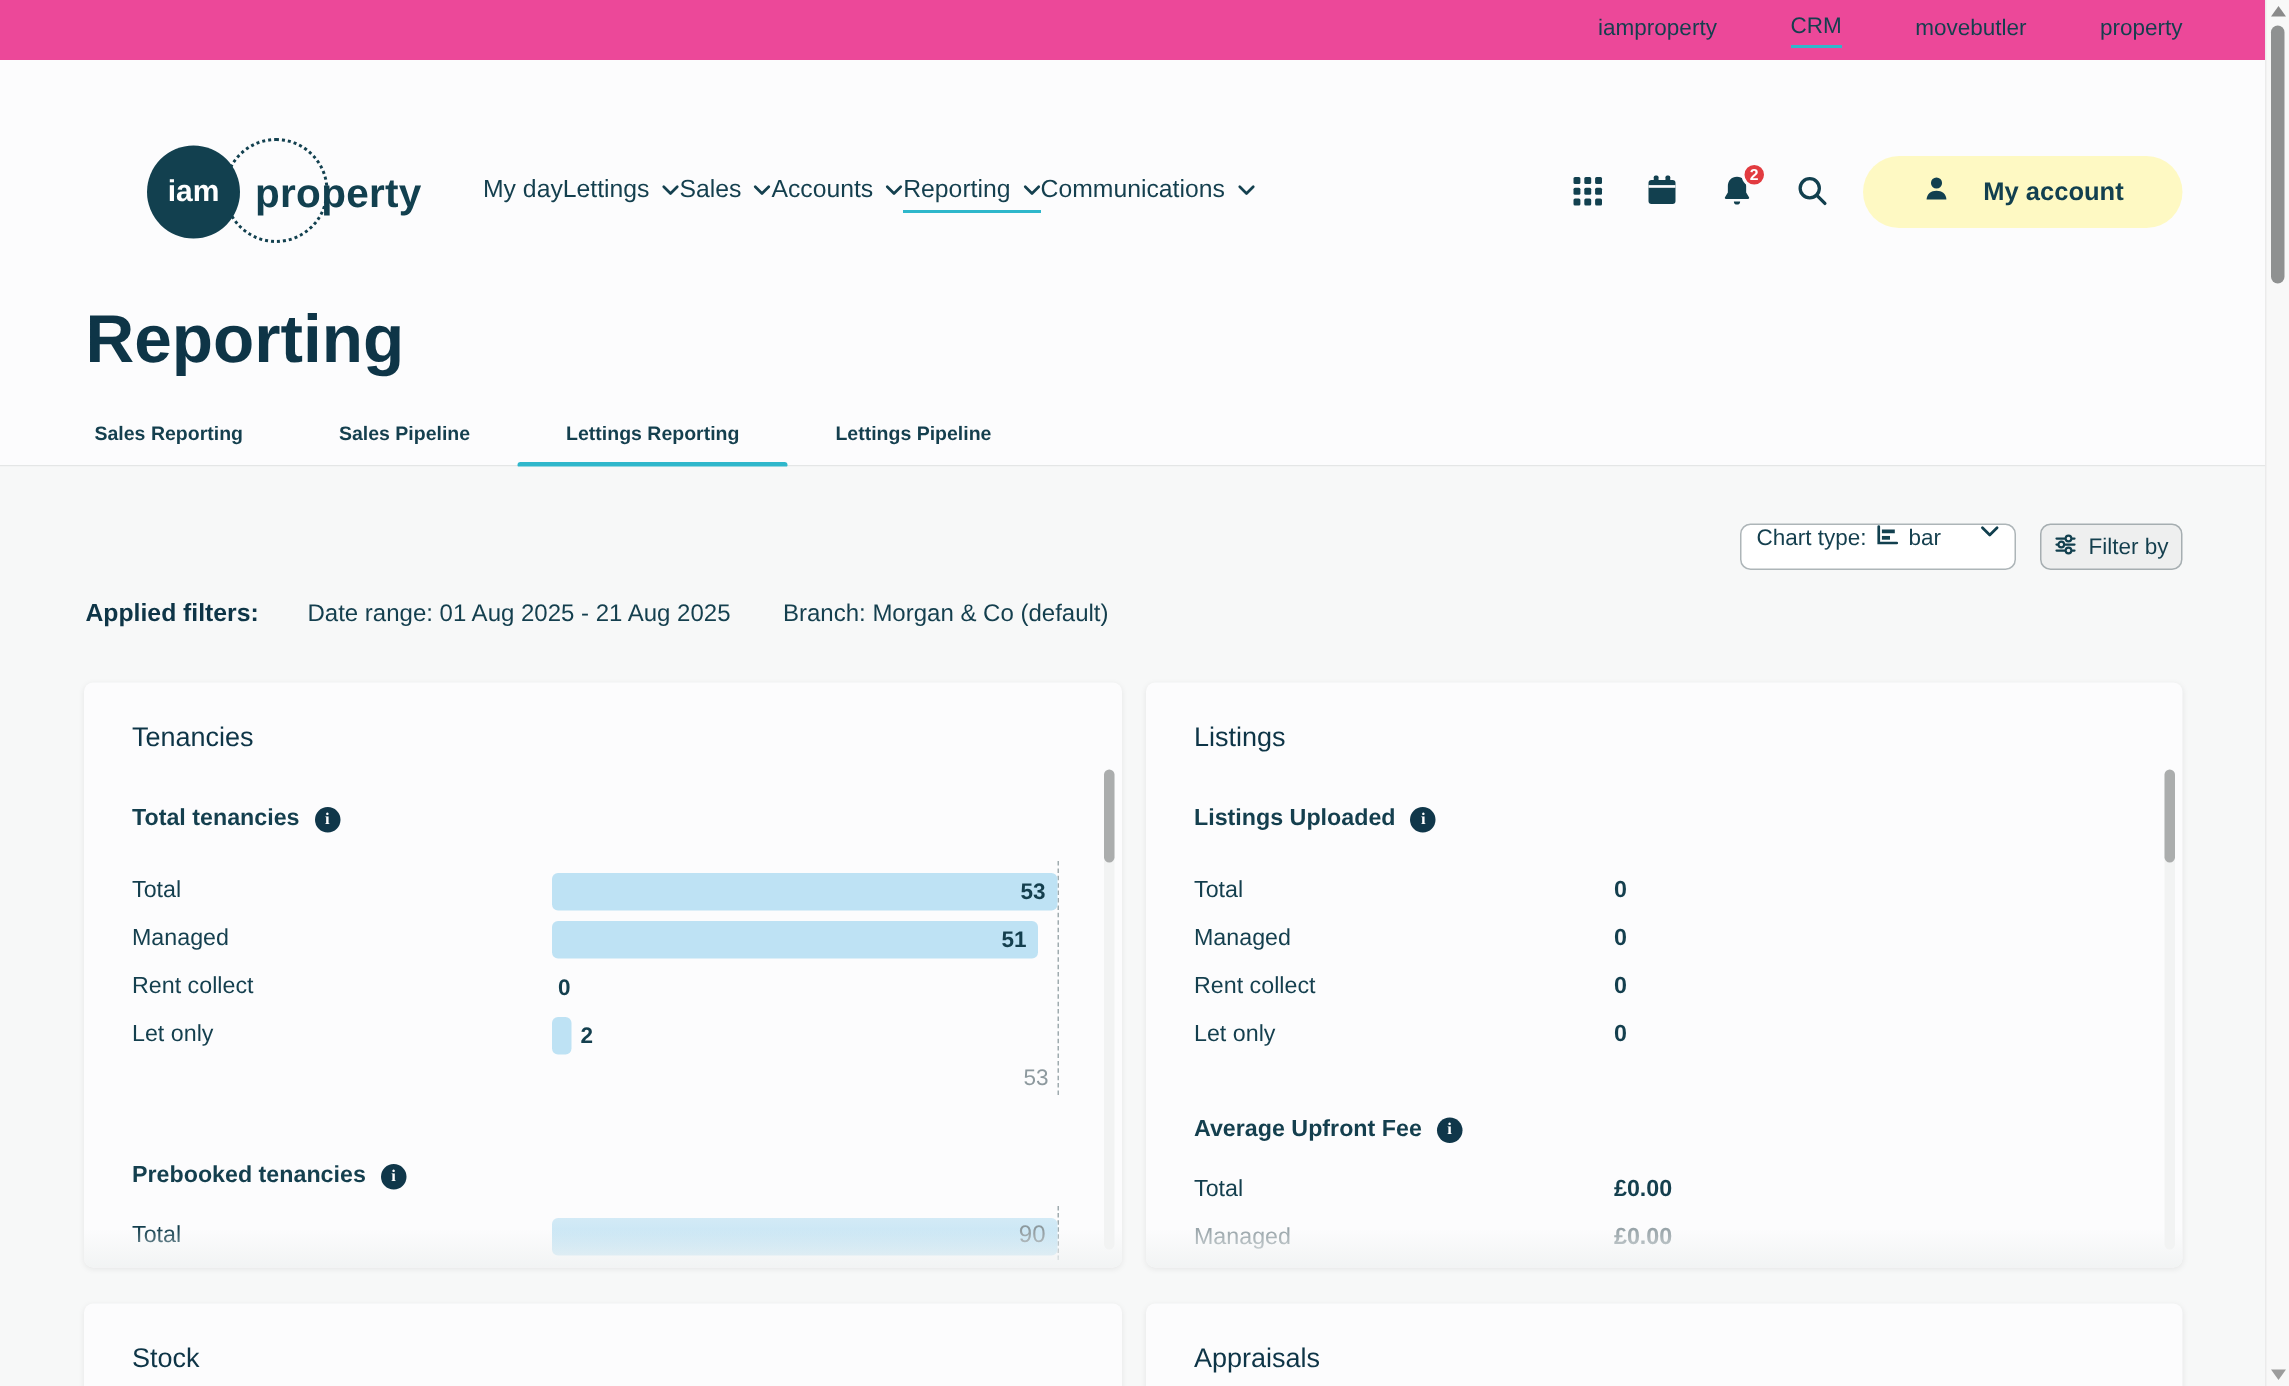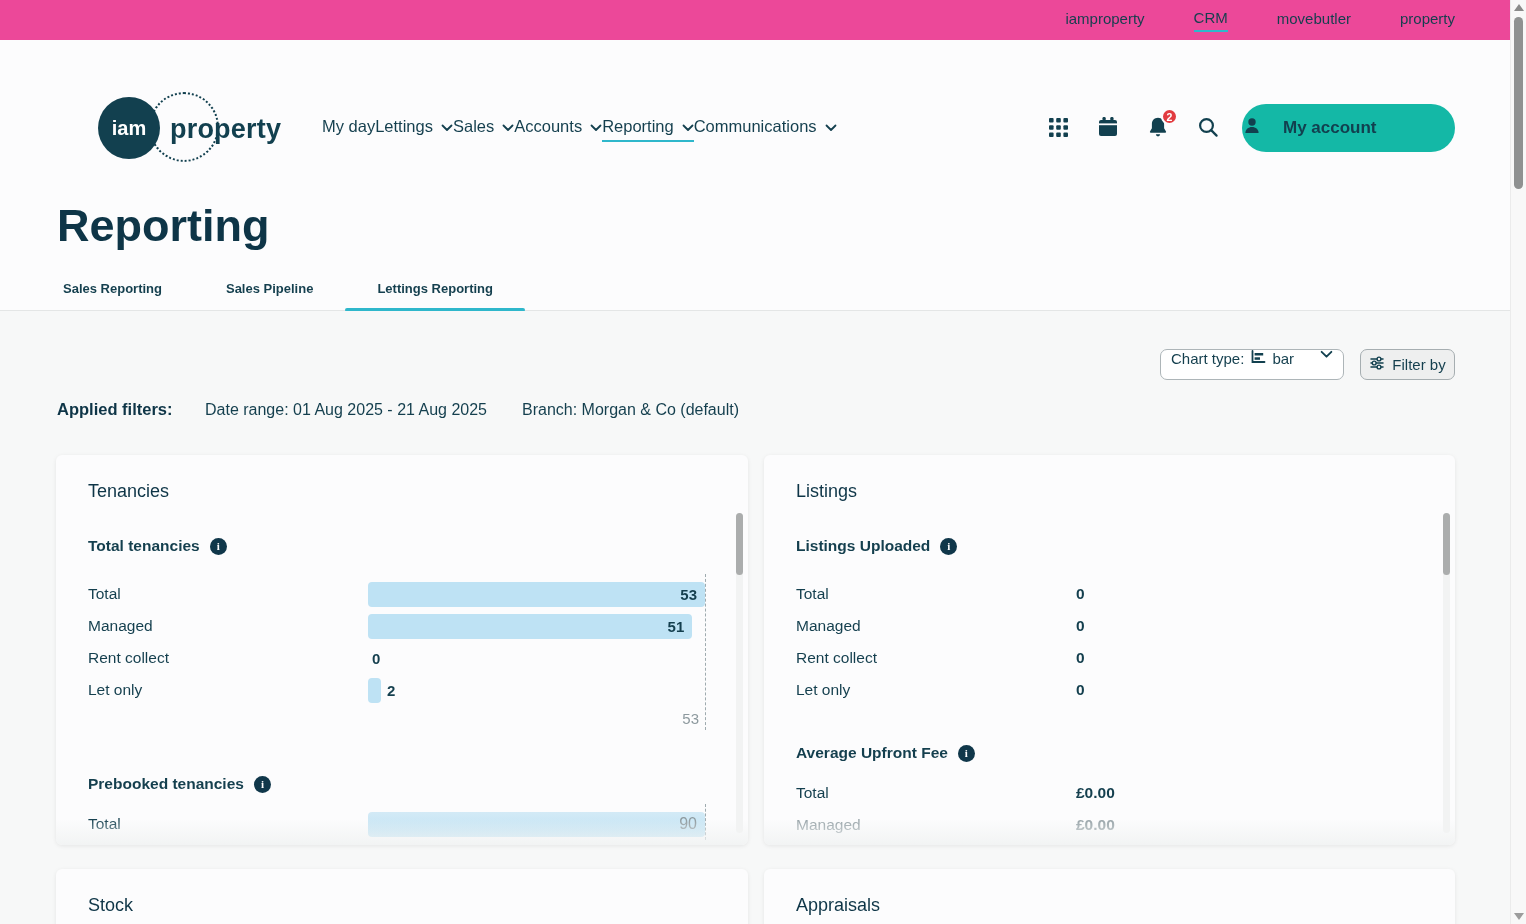--- a/index.html
+++ b/index.html
@@ -17,22 +17,22 @@
     display:flex; align-items:center; justify-content:center; color:#fff; font-size:20px; font-weight:700; }
   .logo .word { position:absolute; left:72px; top:17px; font-size:27px; font-weight:700; color:#12404F; letter-spacing:.2px; }
   
   .mainnav { position:absolute; left:322px; top:75px; height:28px; display:flex; align-items:center; }
   .nav-item { display:flex; align-items:center; gap:8px; font-size:16.5px; color:#143F4E; cursor:pointer; padding-bottom:6px; }
   .nav-item.active { border-bottom:2px solid #2FB7CB; padding-bottom:4px; }
   .icon-row { position:absolute; left:1046px; top:75px; display:flex; align-items:center; gap:26px; }
   .icon-btn { position:relative; width:24px; height:24px; display:flex; align-items:center; justify-content:center; cursor:pointer; }
   .badge { position:absolute; top:-7px; right:-8px; min-width:17px; height:17px; border-radius:9px; background:#E23B40;
     color:#fff; font-size:10.5px; font-weight:700; display:flex; align-items:center; justify-content:center; border:2px solid #FCFCFD; }
-  .account-btn { position:absolute; left:1242px; top:64px; width:213px; height:48px; border-radius:24px; background:#14b8a6;
-    border:none; display:flex; align-items:center; gap:21px; font-size:17px; font-weight:600;
+  .account-btn { position:absolute; left:1242px; top:64px; width:213px; height:48px; border-radius:24px; background:#fef9c3;
+    border:none; display:flex; align-items:center; justify-content:center; gap:21px; font-size:17px; font-weight:600;
     color:#12404F; cursor:pointer; font-family:"Liberation Sans", sans-serif; }
   .page-title { position:absolute; left:57px; top:160px; font-size:45px; font-weight:700; color:#0E3547; }
   
   .tabbar { position:absolute; left:0; top:229px; width:1510px; height:42px; border-bottom:1px solid #E4E6E6;
     display:flex; align-items:flex-end; padding-left:31px; }
   .tab { padding:0 32px 14px; font-size:13px; font-weight:600; color:#143F4E; cursor:pointer; position:relative; white-space:nowrap; }
   .tab.active { font-weight:700; }
   .tab.active::after { content:""; position:absolute; left:0; right:0; bottom:-2px; height:4px; background:#2FB7CB; border-radius:2px; }
   
   .content { position:absolute; left:0; top:311px; width:1510px; height:613px; background:#F7F8F8; }
@@ -194,20 +194,21 @@
     </span>
     <span>My account</span>
   </button>
 
   <h1 class="page-title">Reporting</h1>
 
   <div class="tabbar">
     <div class="tab">Sales Reporting</div>
     <div class="tab">Sales Pipeline</div>
     <div class="tab active">Lettings Reporting</div>
+    <div class="tab">Lettings Pipeline</div>
   </div>
 </div>
 
 <div class="content">
 
   <div class="chart-type">
     <span>Chart type:</span>
     <span>
       <svg width="16" height="14" viewBox="0 0 16 14">
         <path d="M2.5 1v11h12" stroke="#12404F" stroke-width="1.8" fill="none" stroke-linecap="round"></path>

